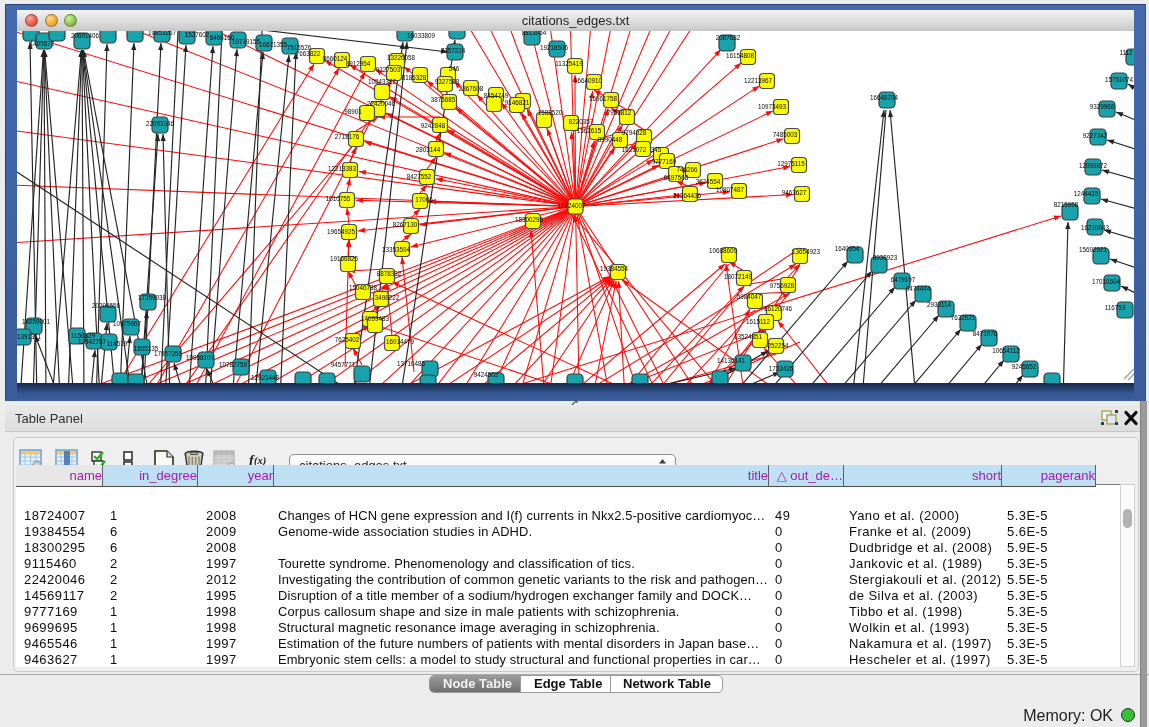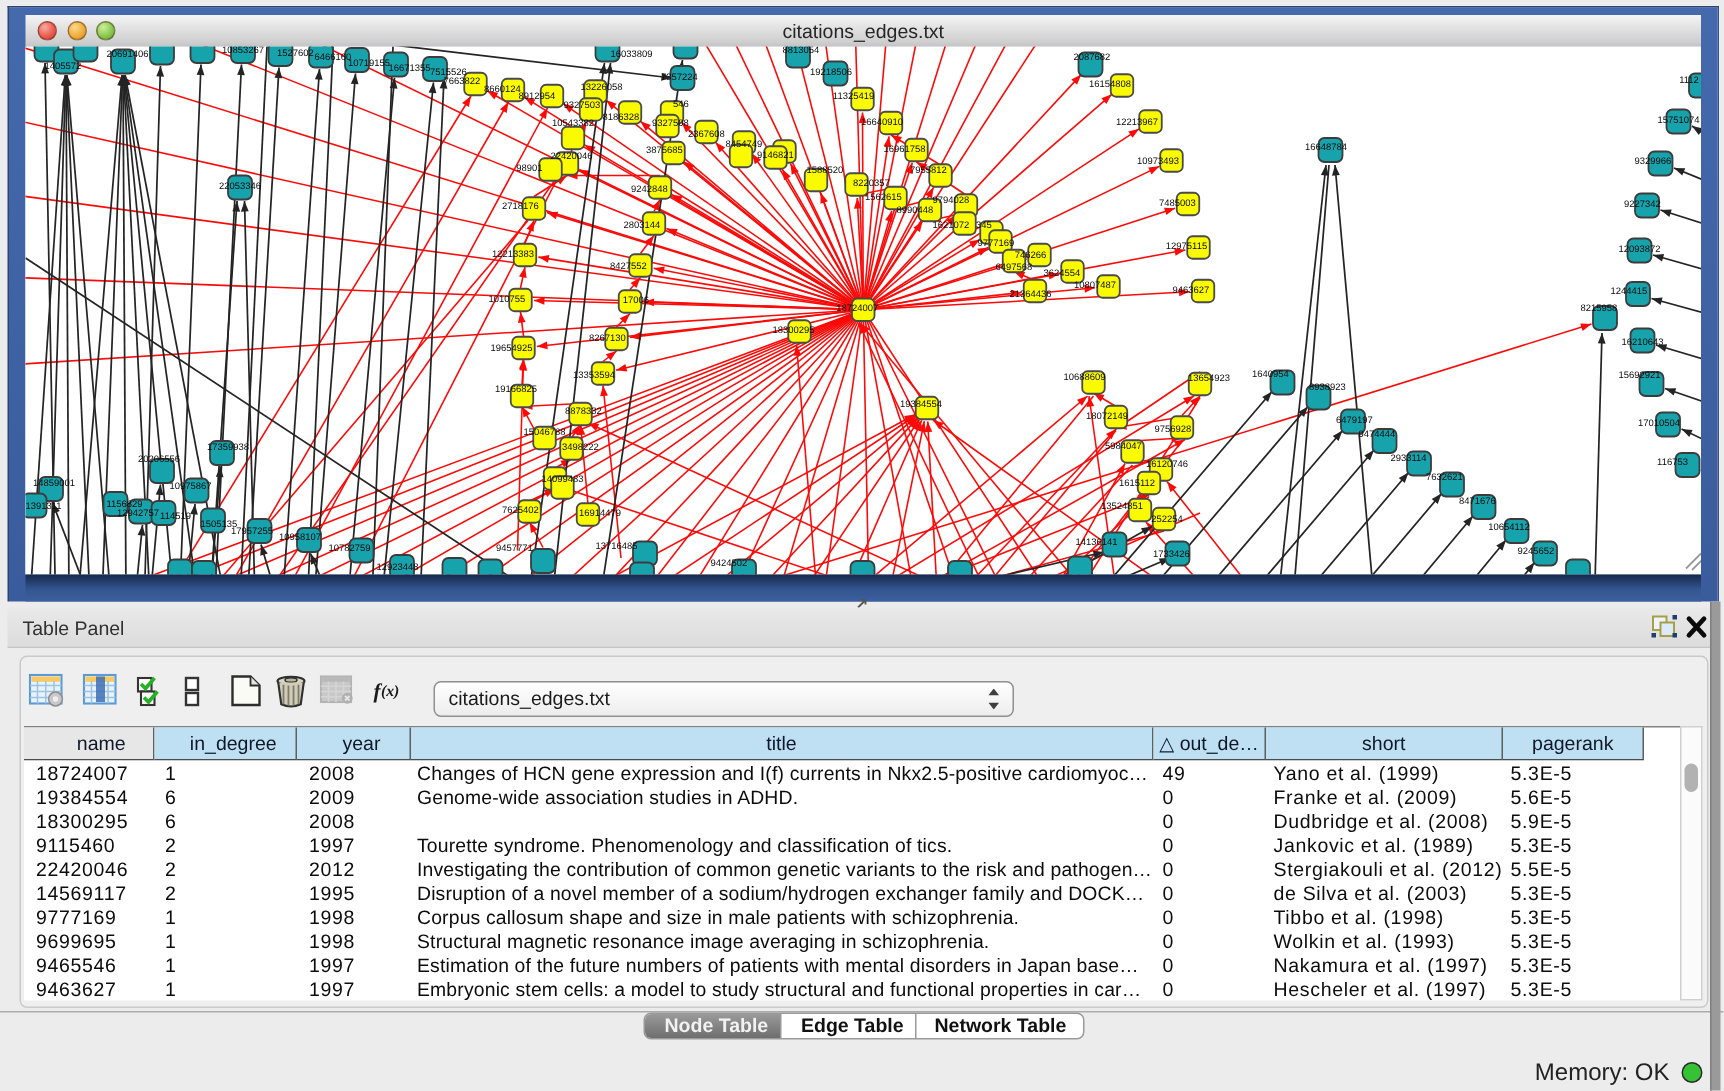--- a/index.html
+++ b/index.html
@@ -5,21 +5,21 @@
 #frame{position:absolute;left:5px;top:4px;width:1141px;height:397px;background:linear-gradient(#4469ad,#3a5c9c);border-left:1px solid #2c4474;border-top:1px solid #2c4474;border-right:1px solid #39538a;box-sizing:border-box}
 #tbar{position:absolute;left:17px;top:10px;width:1117px;height:21px;background:linear-gradient(#f4f4f4,#cfcfcf 85%,#c3c3c3);border-bottom:1px solid #5a5a5a}
 #tbar .tl{position:absolute;top:4px;width:11px;height:11px;border-radius:50%;border:1px solid rgba(80,40,30,.45);box-sizing:content-box}
 #title{position:absolute;left:0;right:0;top:3px;text-align:center;font-size:13px;color:#262626}
 #gwrap{position:absolute;left:17px;top:31px;width:1117px;height:352px;background:#fff}
 #botband{position:absolute;left:17px;top:383px;width:1117px;height:18px;background:linear-gradient(#16294a,#33558f 55%,#3c5f9f)}
 #tpanel{position:absolute;left:5px;top:405px;width:1135px;height:26px;background:linear-gradient(#e9e9e9,#dcdcdc);border-bottom:1px solid #c6c6c6}
 #tpanel span{position:absolute;left:10px;top:6px;font-size:13px;color:#303030}
 #ppanel{position:absolute;left:13px;top:437px;width:1124px;height:233px;background:#efefef;border:1px solid #cacaca;border-radius:5px}
 #thead{position:absolute;left:16px;top:484px;width:1119px;height:23px;background:#fff;border-top:1px solid #828282}
-.hcell{position:absolute;top:485px;height:21px;border-right:1px solid #5f5f5f;background:#bfe0f2;font-size:13px;color:#0f172a;text-align:center;line-height:21px;border-bottom:1px solid #4c4c4c}
+.hcell{position:absolute;top:465px;height:21px;border-right:1px solid #5f5f5f;background:#bfe0f2;font-size:13px;color:#a21caf;text-align:right;line-height:21px;border-bottom:1px solid #4c4c4c}
 .trow{position:absolute;left:16px;width:1104px;height:16px;font-size:13px;color:#0c0c0c}
 .trow span{position:absolute;top:1px;white-space:nowrap;letter-spacing:0.45px}
 .trow span.ti{letter-spacing:0.12px;font-size:12.9px;top:1px}
 #dataarea{position:absolute;left:16px;top:507px;width:1104px;height:160px;background:#fff}
 #sbar{position:absolute;left:1120px;top:484px;width:15px;height:183px;background:#fbfbfb;border:1px solid #d0d0d0;box-sizing:border-box}
 #sthumb{position:absolute;left:1123px;top:509px;width:9px;height:19px;background:#b2b2b2;border-radius:4.5px}
 #hline{position:absolute;left:0px;top:674px;width:1149px;height:1px;background:#ababab}
 #seg{position:absolute;left:429px;top:675px;width:294px;height:18px;border:1px solid #9a9a9a;border-radius:5px;background:#fff;box-sizing:border-box}
 .segtxt{position:absolute;top:676px;font-size:13px;font-weight:bold;color:#111}
 #memtxt{position:absolute;right:36px;top:707px;font-size:16px;color:#222}
@@ -780,21 +780,21 @@
 <div class="hcell" style="left:769px;width:74px">△ out_de…</div>
 <div class="hcell" style="left:844px;width:157px">short</div>
 <div class="hcell" style="left:1002px;width:93px">pagerank</div>
 <div id="dataarea"></div>
 <div class="trow" style="top:507px">
     <span style="left:8px">18724007</span>
     <span style="left:94px">1</span>
     <span style="left:190px">2008</span>
     <span class="ti" style="left:262px">Changes of HCN gene expression and I(f) currents in Nkx2.5‑positive cardiomyoc…</span>
     <span style="left:759px">49</span>
-    <span style="left:833px">Yano et al. (1999)</span>
+    <span style="left:833px">Yano et al. (2000)</span>
     <span style="left:991px">5.3E‑5</span>
   </div>
 <div class="trow" style="top:523px">
     <span style="left:8px">19384554</span>
     <span style="left:94px">6</span>
     <span style="left:190px">2009</span>
     <span class="ti" style="left:262px">Genome‑wide association studies in ADHD.</span>
     <span style="left:759px">0</span>
     <span style="left:833px">Franke et al. (2009)</span>
     <span style="left:991px">5.6E‑5</span>
@@ -822,21 +822,21 @@
     <span style="left:190px">2012</span>
     <span class="ti" style="left:262px">Investigating the contribution of common genetic variants to the risk and pathogen…</span>
     <span style="left:759px">0</span>
     <span style="left:833px">Stergiakouli et al. (2012)</span>
     <span style="left:991px">5.5E‑5</span>
   </div>
 <div class="trow" style="top:587px">
     <span style="left:8px">14569117</span>
     <span style="left:94px">2</span>
     <span style="left:190px">1995</span>
-    <span class="ti" style="left:262px">Disruption of a novel member of a sodium/hydrogen exchanger family and DOCK…</span>
+    <span class="ti" style="left:262px">Disruption of a title member of a sodium/hydrogen exchanger family and DOCK…</span>
     <span style="left:759px">0</span>
     <span style="left:833px">de Silva et al. (2003)</span>
     <span style="left:991px">5.3E‑5</span>
   </div>
 <div class="trow" style="top:603px">
     <span style="left:8px">9777169</span>
     <span style="left:94px">1</span>
     <span style="left:190px">1998</span>
     <span class="ti" style="left:262px">Corpus callosum shape and size in male patients with schizophrenia.</span>
     <span style="left:759px">0</span>

